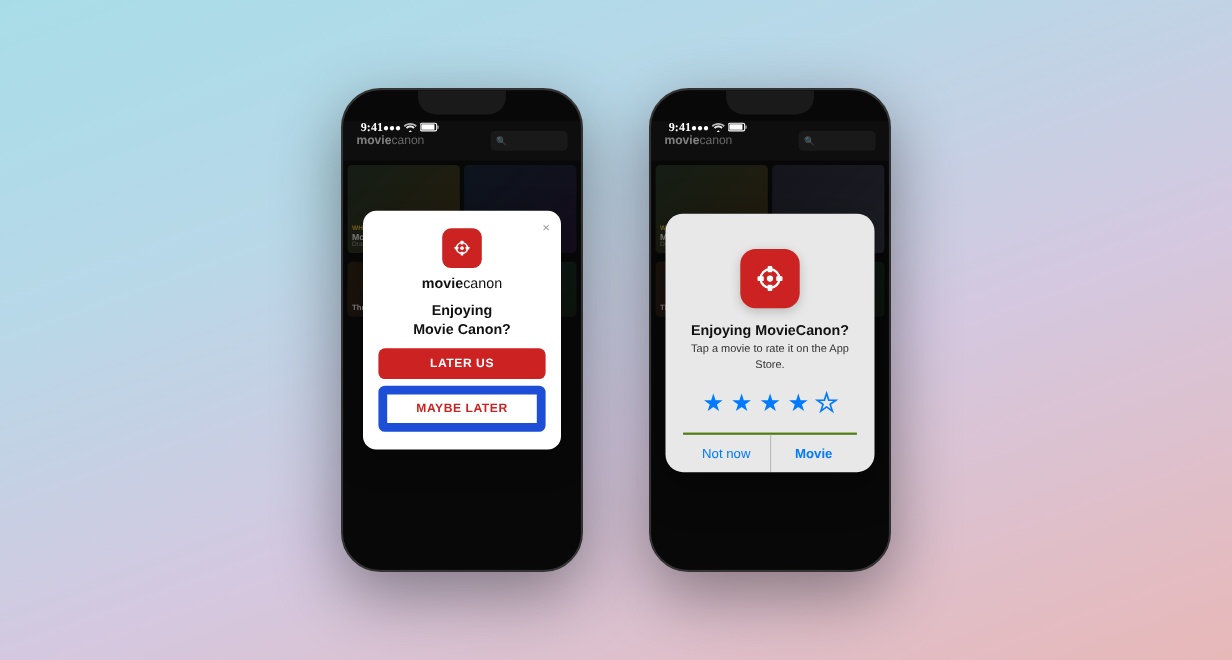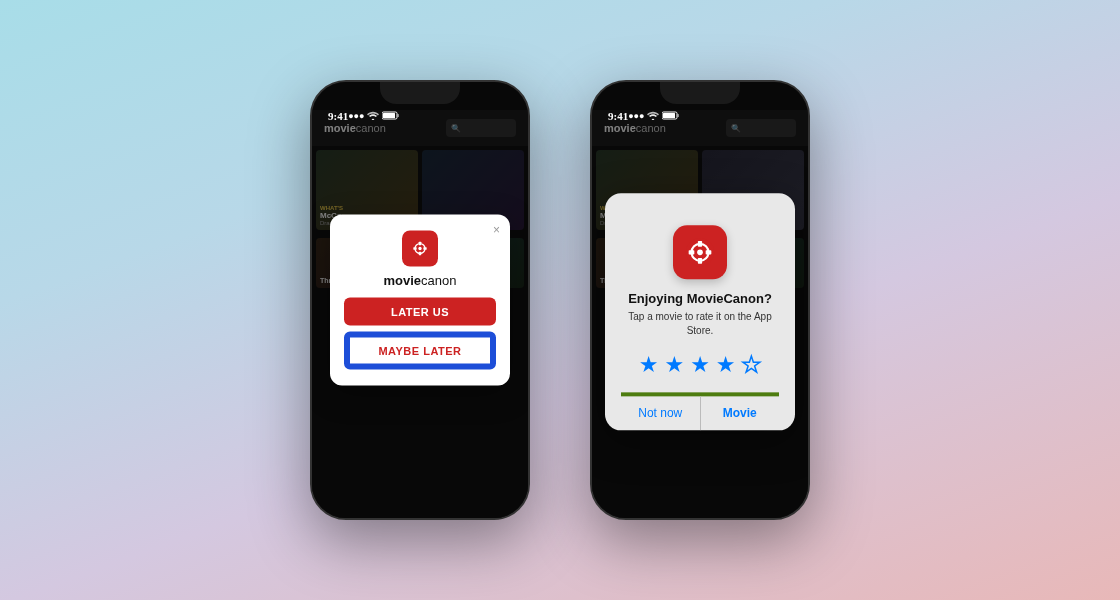--- a/index.html
+++ b/index.html
@@ -236,21 +236,21 @@
       text-align: center;
       margin-bottom: 6px;
       cursor: pointer;
     }
 
     .btn-later {
       width: 100%;
       padding: 7px;
       background: white;
       color: #cc2222;
-      border: 6px solid #1d4ed8;
+      border: 8px solid #1d4ed8;
       border-radius: 6px;
       font-size: 11px;
       font-weight: 700;
       letter-spacing: 0.5px;
       text-align: center;
       cursor: pointer;
     }
 
     
     .modal-ios {
@@ -303,21 +303,21 @@
     }
 
     .star {
       font-size: 22px;
       color: #007AFF;
     }
     .star.empty { color: transparent; -webkit-text-stroke: 1.5px #007AFF; }
 
     .ios-buttons {
       display: flex;
-      border-top: 4px solid #4d7c0f;
+      border-top: 2px solid #4d7c0f;
     }
 
     .ios-btn {
       flex: 1;
       padding: 10px 4px;
       text-align: center;
       font-size: 12px;
       color: #007AFF;
       cursor: pointer;
       background: none;
@@ -420,20 +420,21 @@
           <rect x="16" y="10.5" width="4" height="3" rx="0.5" fill="white"></rect>
           <rect x="10.5" y="4" width="3" height="4" rx="0.5" fill="white"></rect>
           <rect x="10.5" y="16" width="3" height="4" rx="0.5" fill="white"></rect>
         </svg>
       </div>
       <div class="modal-logo-text">
         <span class="bold">movie</span><span class="light">canon</span>
       </div>
     </div>
 
+    <div class="modal-title">Enjoying<br>Movie Canon?</div>
 
     <button class="btn-rate">LATER US</button>
     <button class="btn-later">MAYBE LATER</button>
   </div>
 </div>
 
 <div class="phone">
   <div class="notch"></div>
 
   <div class="status-bar">

